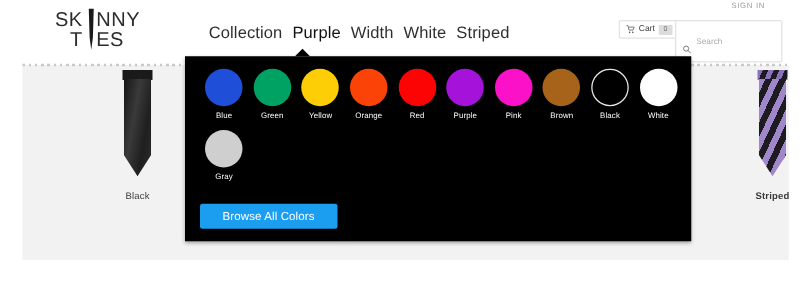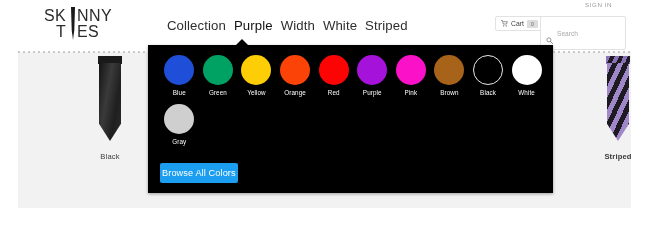--- a/index.html
+++ b/index.html
@@ -113,21 +113,21 @@
     width:38.6px;display:flex;flex-direction:column;align-items:center;
     cursor:pointer;margin-bottom:8px;
   }
   .dot{width:30px;height:30px;border-radius:50%;box-sizing:border-box;}
   .dot-outline{background:#000;border:1.4px solid #e8e8e8;}
   .swatch-label{
     margin-top:4px;font-size:6.3px;color:#ffffff;letter-spacing:.1px;white-space:nowrap;
   }
   .browse-btn{
     position:absolute;left:12px;top:118px;
-    height:20px;padding:0 2px;display:inline-flex;align-items:center;
+    height:20px;padding:0 18px;display:inline-flex;align-items:center;
     background:#1b9df0;color:#fff;border:0;border-radius:2px;
     font-family:inherit;font-size:9.2px;letter-spacing:.1px;cursor:pointer;
   }
 </style>
 </head>
 <body>
 
 <div id="page">
 
   <div class="utility-bar">

